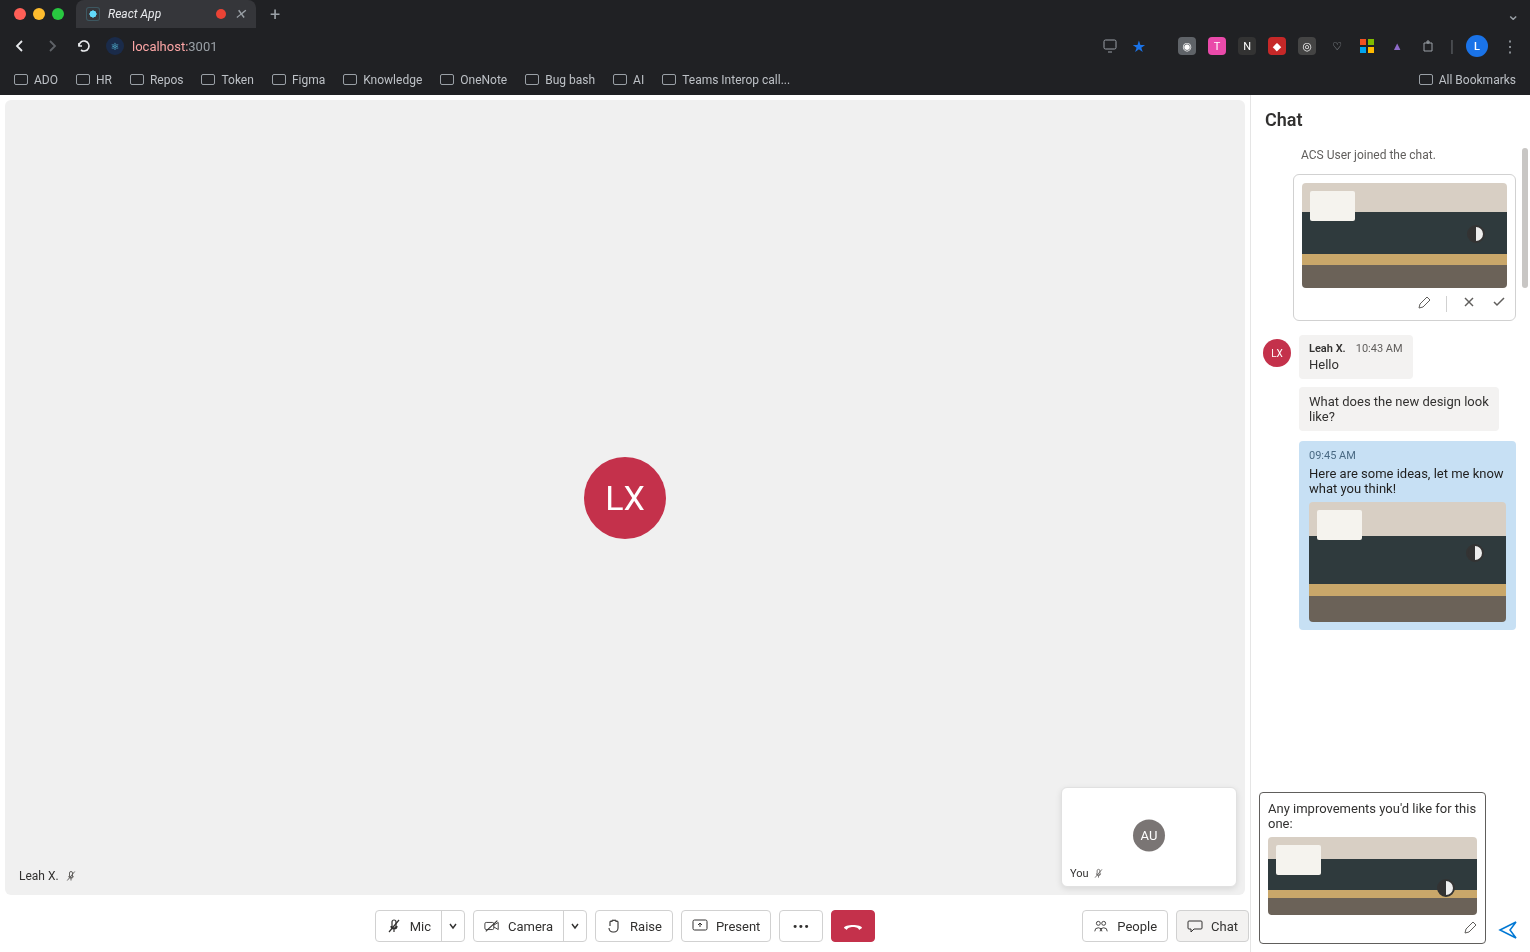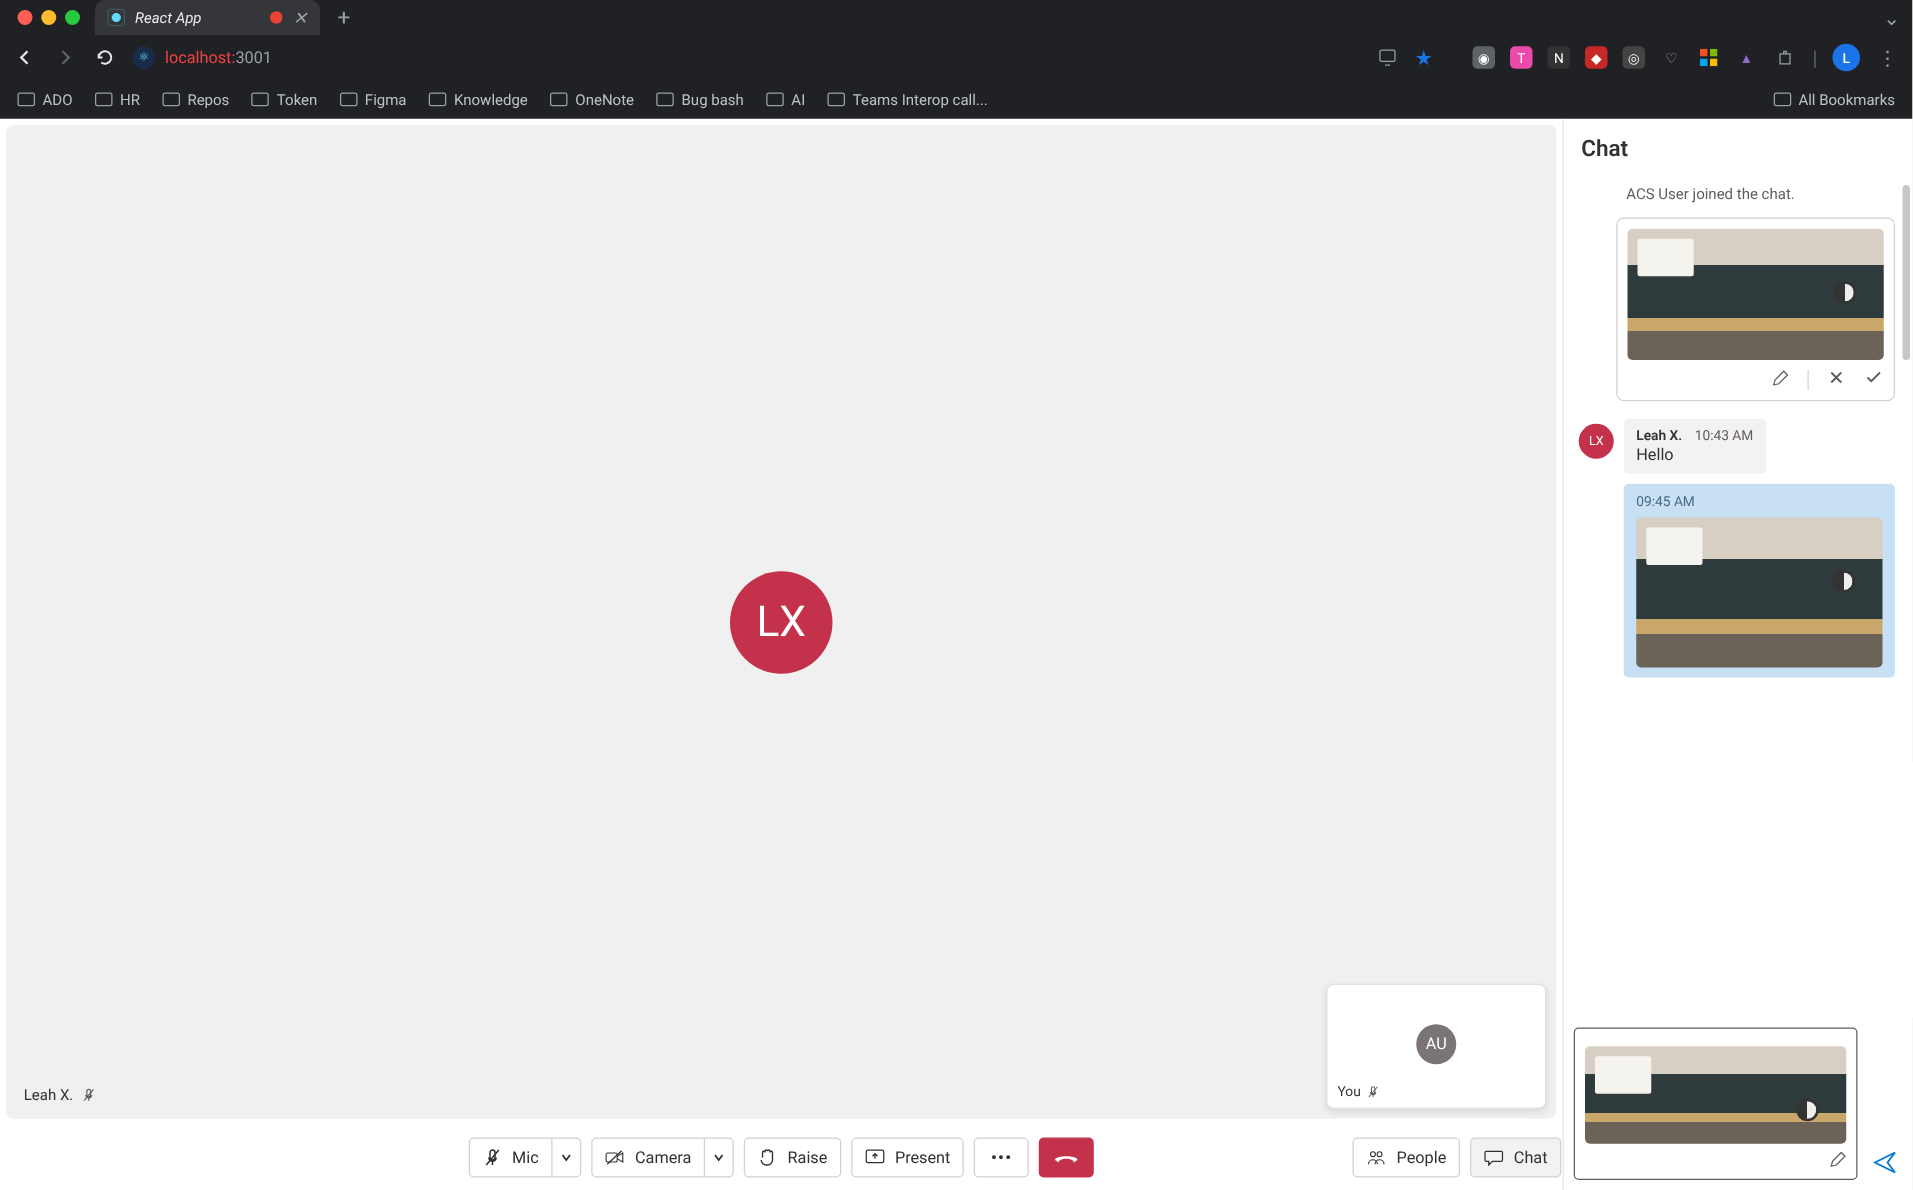--- a/index.html
+++ b/index.html
@@ -121,21 +121,21 @@
         </svg>
       </span>
     <span class="nav-btn">
         <svg width="16" height="16" viewBox="0 0 16 16">
           <path d="M3 8 A5 5 0 1 1 5 12" stroke="#e8eaed" stroke-width="1.6" fill="none"></path>
           <path d="M3 5 L3 8 L6 8" stroke="#e8eaed" stroke-width="1.6" fill="none"></path>
         </svg>
       </span>
     <div class="addr-input">
       <span class="site-badge">⚛</span>
-      <span><span style="color:#ef4444">localhost:</span><span class="addr-dim">3001</span></span>
+      <span><span style="color:#fca5a5">localhost:</span><span class="addr-dim">3001</span></span>
     </div>
     <div class="addr-right">
       <span class="nav-btn">
           <svg width="16" height="16" viewBox="0 0 16 16">
             <rect x="2" y="2" width="12" height="9" rx="1.5" stroke="#9aa0a6" fill="none"></rect>
             <path d="M6 14 h4" stroke="#9aa0a6"></path>
           </svg>
         </span>
       <span style="color:#1a73e8;">★</span>
       <span style="width:8px;"></span>
@@ -356,29 +356,34 @@
       <div class="msg-row">
         <div class="msg-av">LX</div>
         <div class="msg-bubble">
           <div class="msg-meta">
               <span class="msg-name">Leah X.</span>
               <span class="msg-time">10:43 AM</span>
             </div>
           <div>Hello</div>
         </div>
       </div>
+      <div class="msg-bubble msg-indent">
+        <div>What does the new design look like?</div>
+      </div>
 
       <div class="msg-mine">
         <span class="msg-time">09:45 AM</span>
+        <div>Here are some ideas, let me know what you think!</div>
         <div class="kitchen"></div>
       </div>
     </div>
 
     <div class="compose-wrap">
       <div class="compose">
+        <div>Any improvements you'd like for this one:</div>
         <div class="kitchen"></div>
         <div class="compose-actions">
           <span>
               <svg width="14" height="14" viewBox="0 0 14 14">
                 <path d="M2 12 l1-4 7-7 3 3-7 7z" stroke="#605e5c" fill="none"></path>
               </svg>
             </span>
         </div>
       </div>
       <div class="send-btn">

